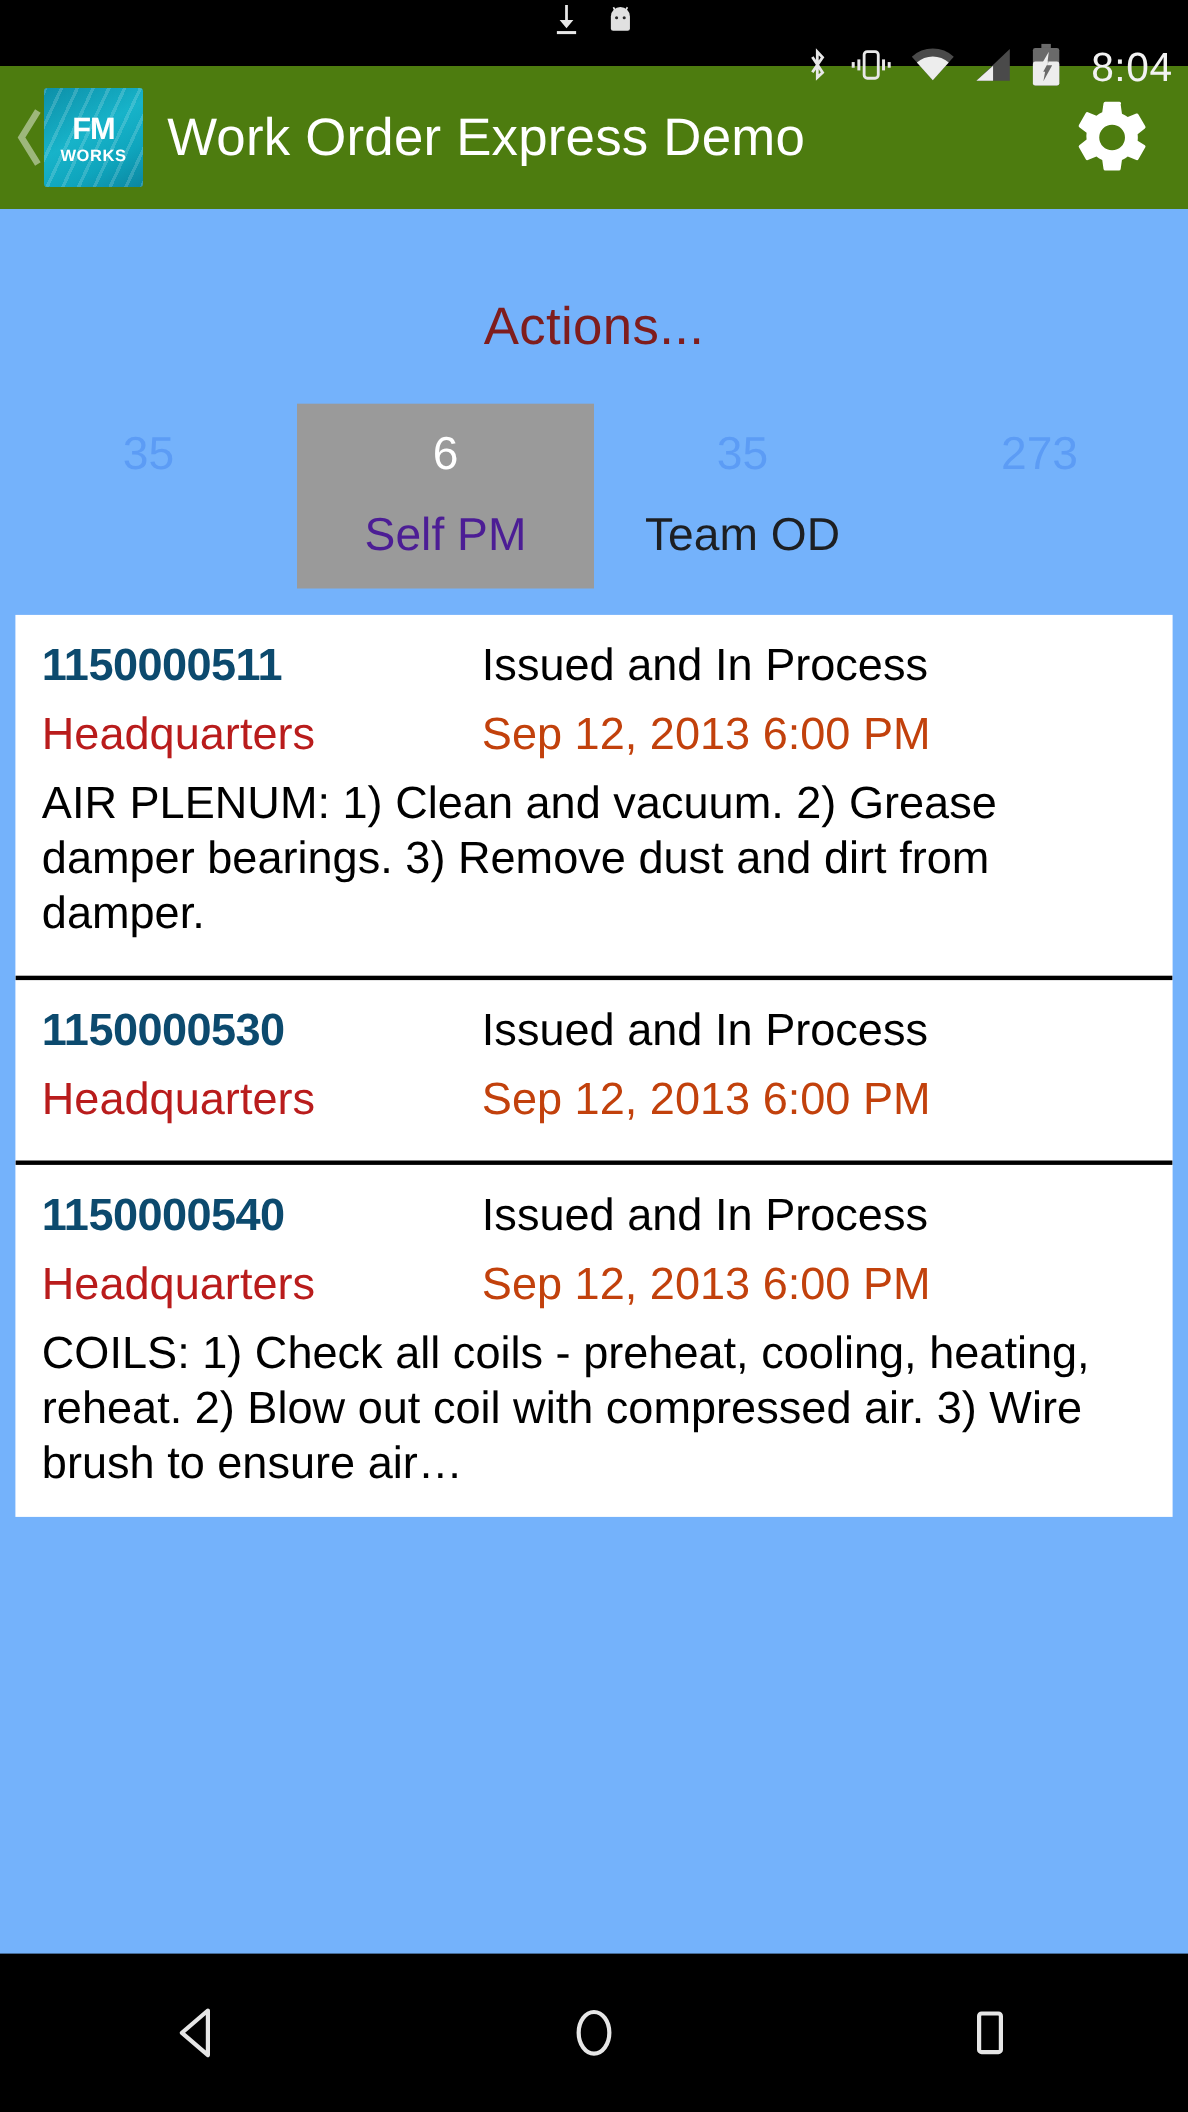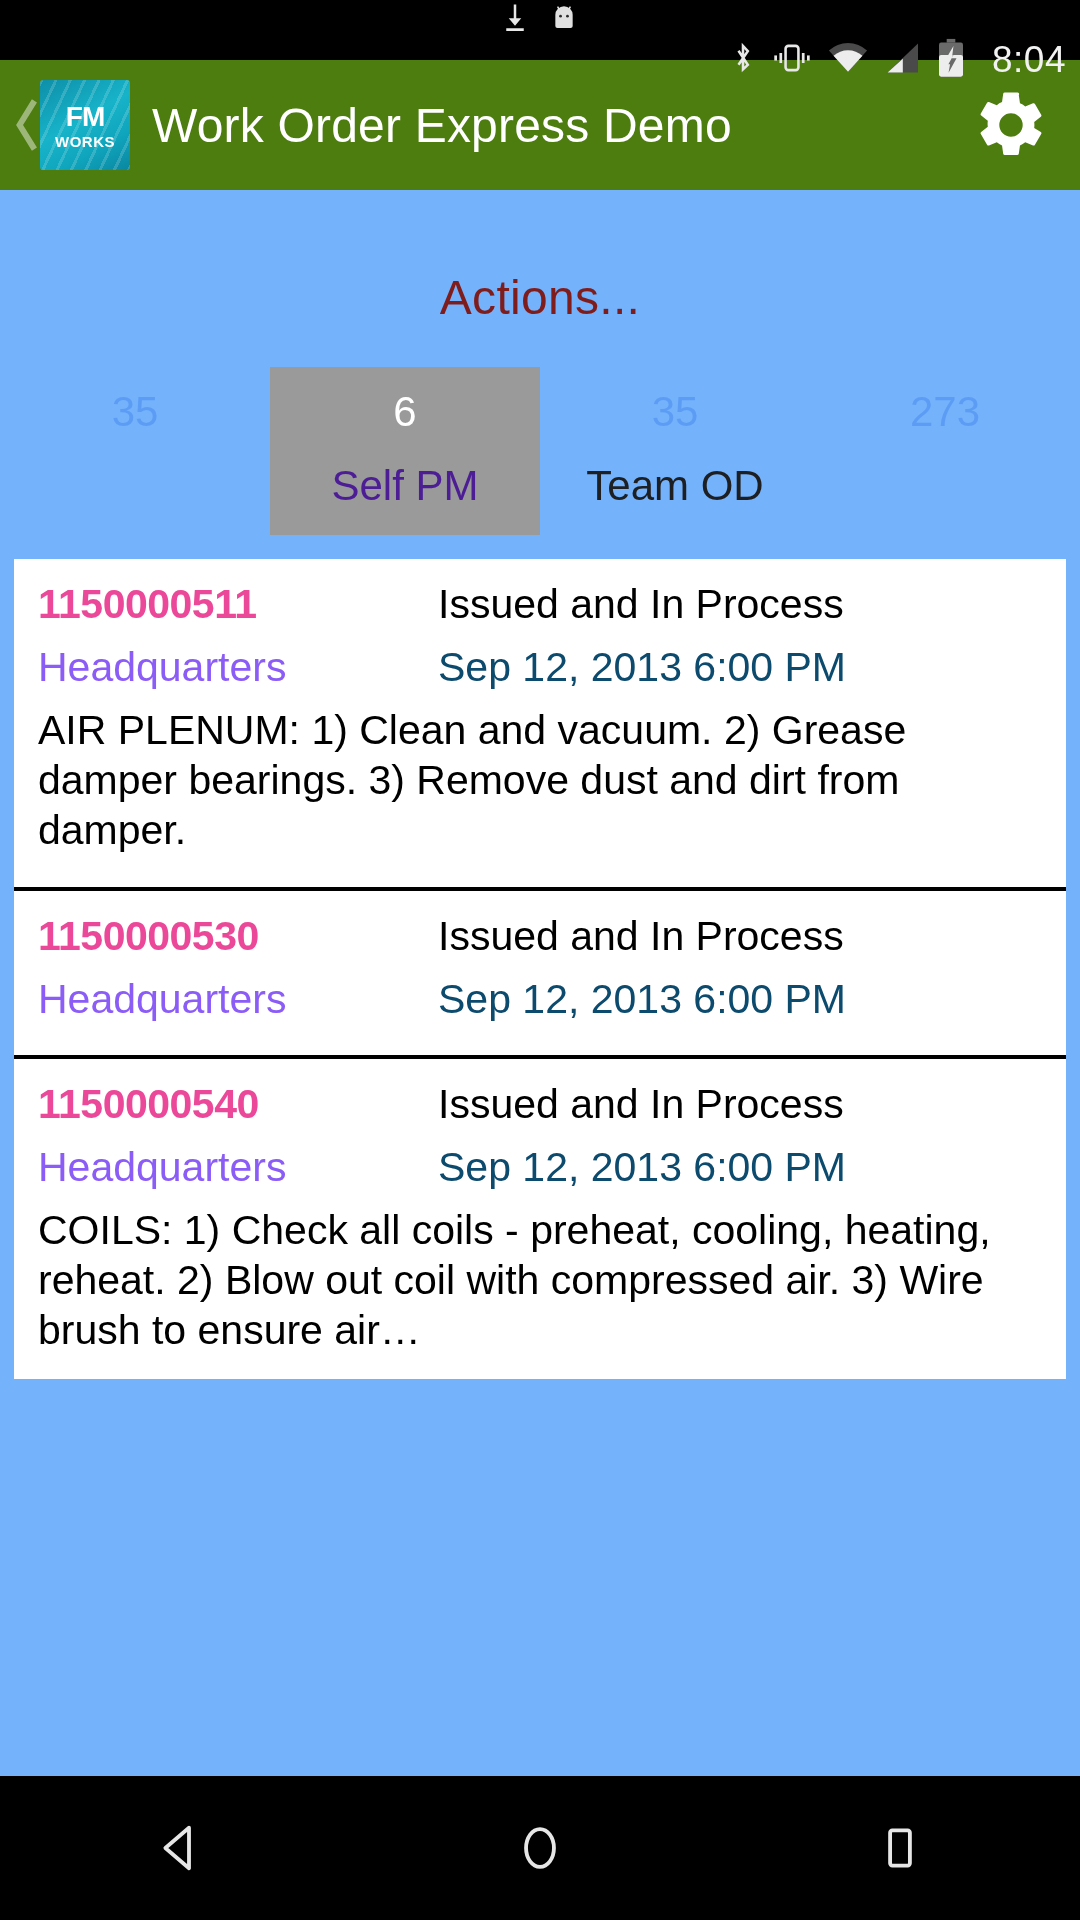--- a/index.html
+++ b/index.html
@@ -84,28 +84,28 @@
   .tab.selected .tab-label{ color:#4c1d95; }
 
   
   .list-card{
     margin:12px 14px 0 14px; background:#fff;
     height:820px; overflow:hidden; position:relative;
   }
   .wo-item{ padding:22px 24px 18px 24px; }
   .wo-row{ display:flex; align-items:baseline; }
   .wo-id{
-    font-size:41px; font-weight:700; color:#ec4899; flex:0 0 400px;
+    font-size:41px; font-weight:700; color:#0c4a6e; flex:0 0 400px;
     letter-spacing:-0.5px;
   }
   .wo-status{ font-size:41px; color:#000; font-weight:400; }
   .wo-loc{
-    font-size:41px; color:#8b5cf6; flex:0 0 400px; font-weight:400;
-  }
-  .wo-date{ font-size:41px; color:#0c4a6e; font-weight:400; }
+    font-size:41px; color:#b91c1c; flex:0 0 400px; font-weight:400;
+  }
+  .wo-date{ font-size:41px; color:#c2410c; font-weight:400; }
   .wo-row.second{ margin-top:16px; }
   .wo-desc{
     font-size:41px; color:#000; line-height:1.22; margin-top:14px;
     font-weight:400;
   }
   .divider{ height:4px; background:#000; margin:14px 0 0 0; }
 
   
   .nav-bar{
     position:absolute; left:0; bottom:0; width:1080px; height:144px;

